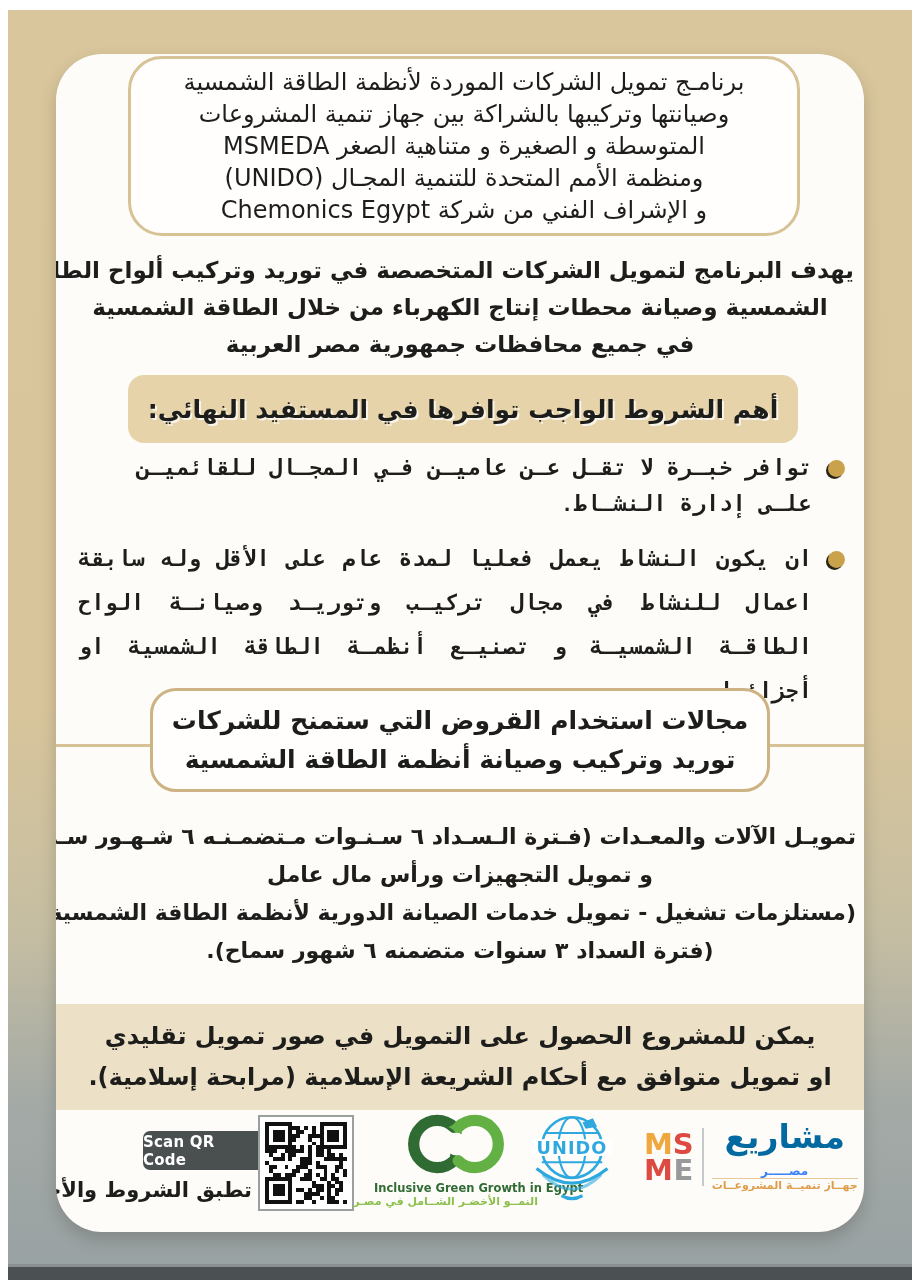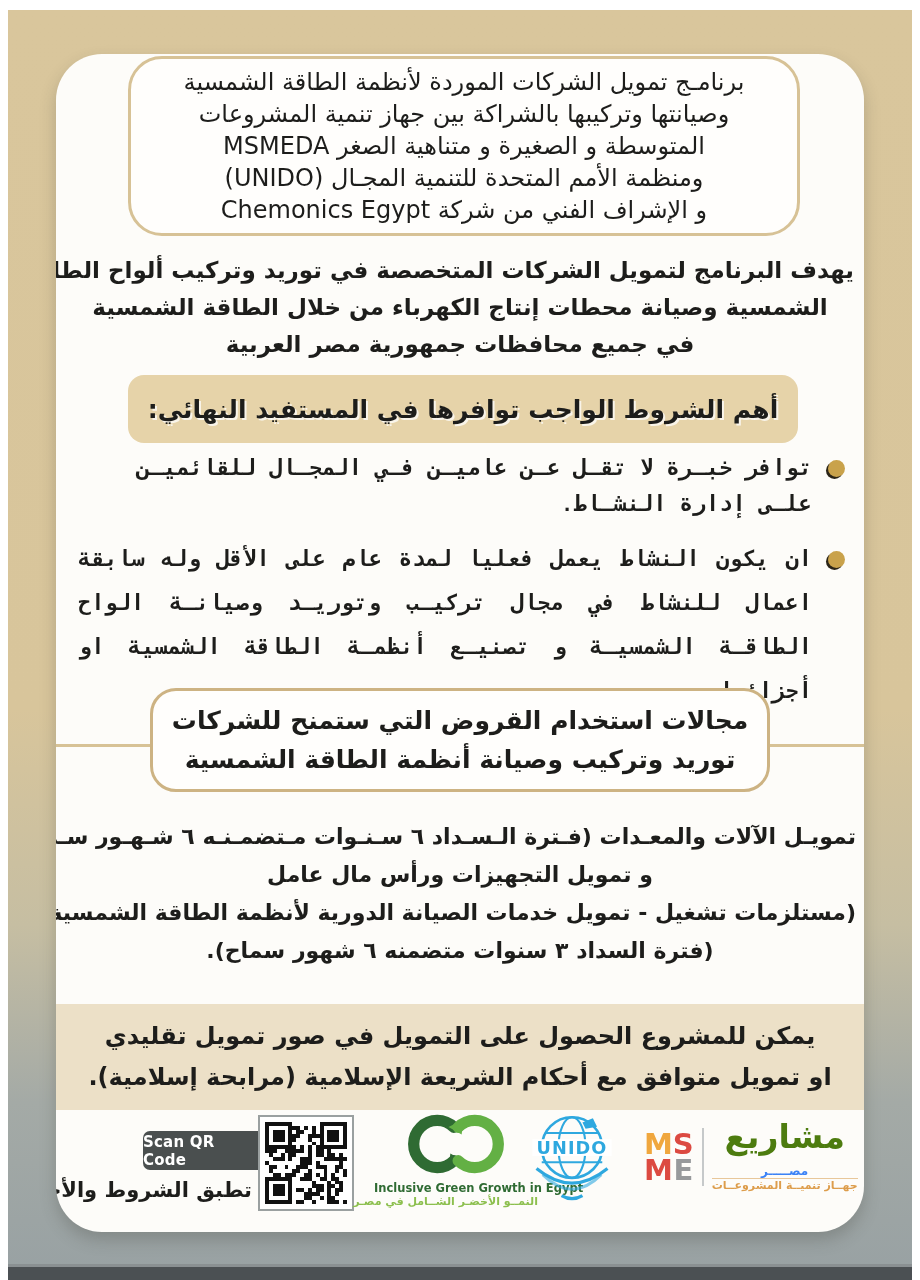--- a/index.html
+++ b/index.html
@@ -59,21 +59,21 @@
   .unido{position:absolute;left:462px;top:1056px;width:108px;text-align:center;}
   .msme{position:absolute;left:588px;top:1068px;display:flex;align-items:center;direction:ltr;}
   .msme-letters{display:grid;grid-template-columns:auto auto;line-height:26px;font-size:29px;font-weight:bold;
                 font-family:"DejaVu Sans",sans-serif;text-align:center;}
   .msme-letters .m1{color:#f0a73e;}
   .msme-letters .s1{color:#dc4a41;}
   .msme-letters .m2{color:#dc4a41;}
   .msme-letters .e1{color:#97999b;}
   .msme-div{width:2px;height:58px;background:#c6c9ca;margin:0 8px;}
   .msme-brand{text-align:center;direction:rtl;}
-  .brand-main{font-size:33px;line-height:30px;font-weight:bold;color:#4d7c0f;}
+  .brand-main{font-size:33px;line-height:30px;font-weight:bold;color:#0369a1;}
   .brand-sub{font-size:12px;font-weight:bold;color:#3b82f6;margin-top:12px;}
   .brand-tag{font-size:11px;font-weight:bold;color:#dd9d4b;border-top:1px solid #e8c79a;margin-top:0;padding-top:0;white-space:nowrap;}
   
   .bottom-strip{position:absolute;left:0;right:0;bottom:0;height:13px;background:#4b5053;border-top:3px solid #8a9092;}
 </style>
 </head>
 <body>
 
 <div class="frame">
   <div class="bg">

